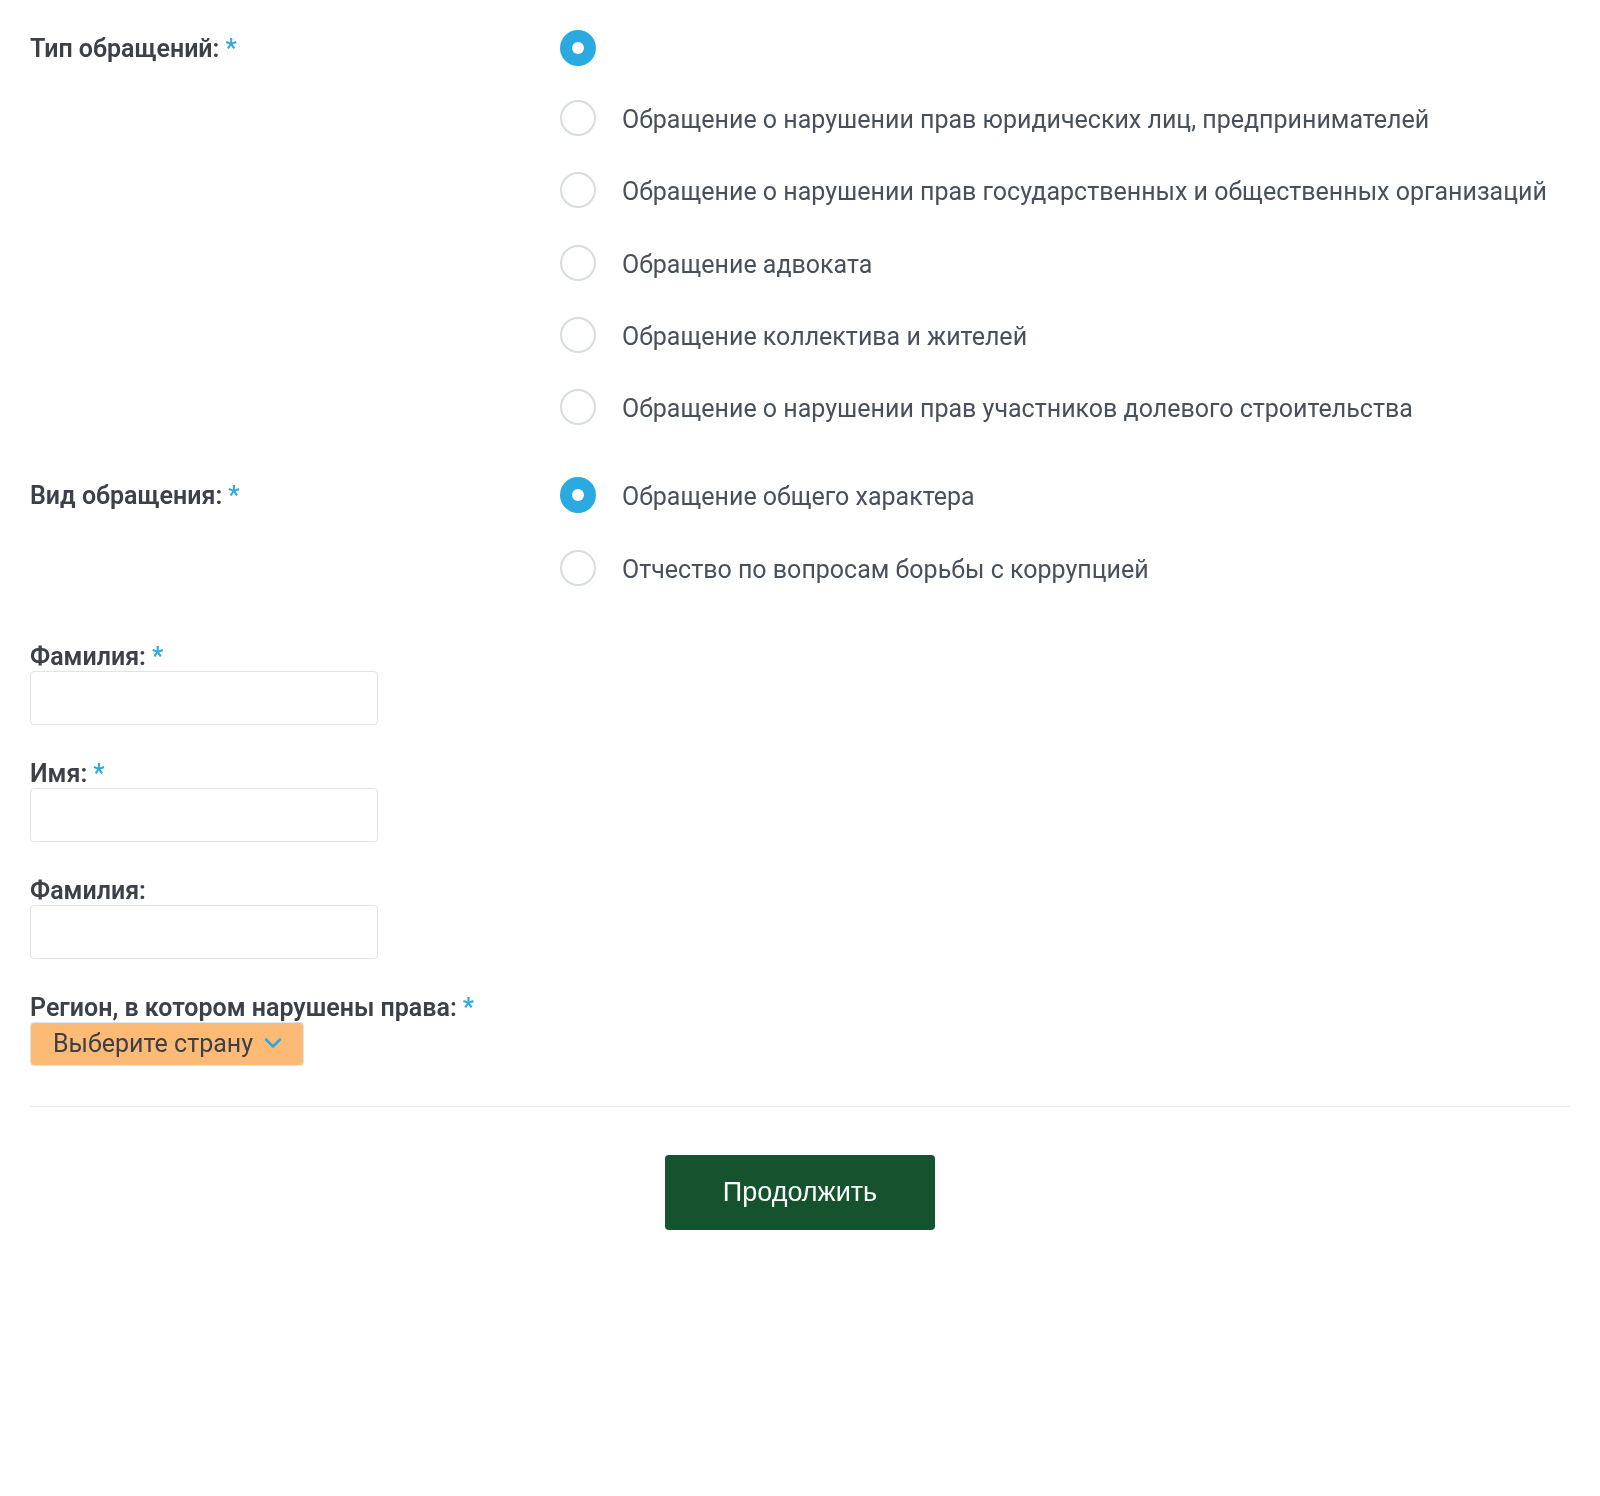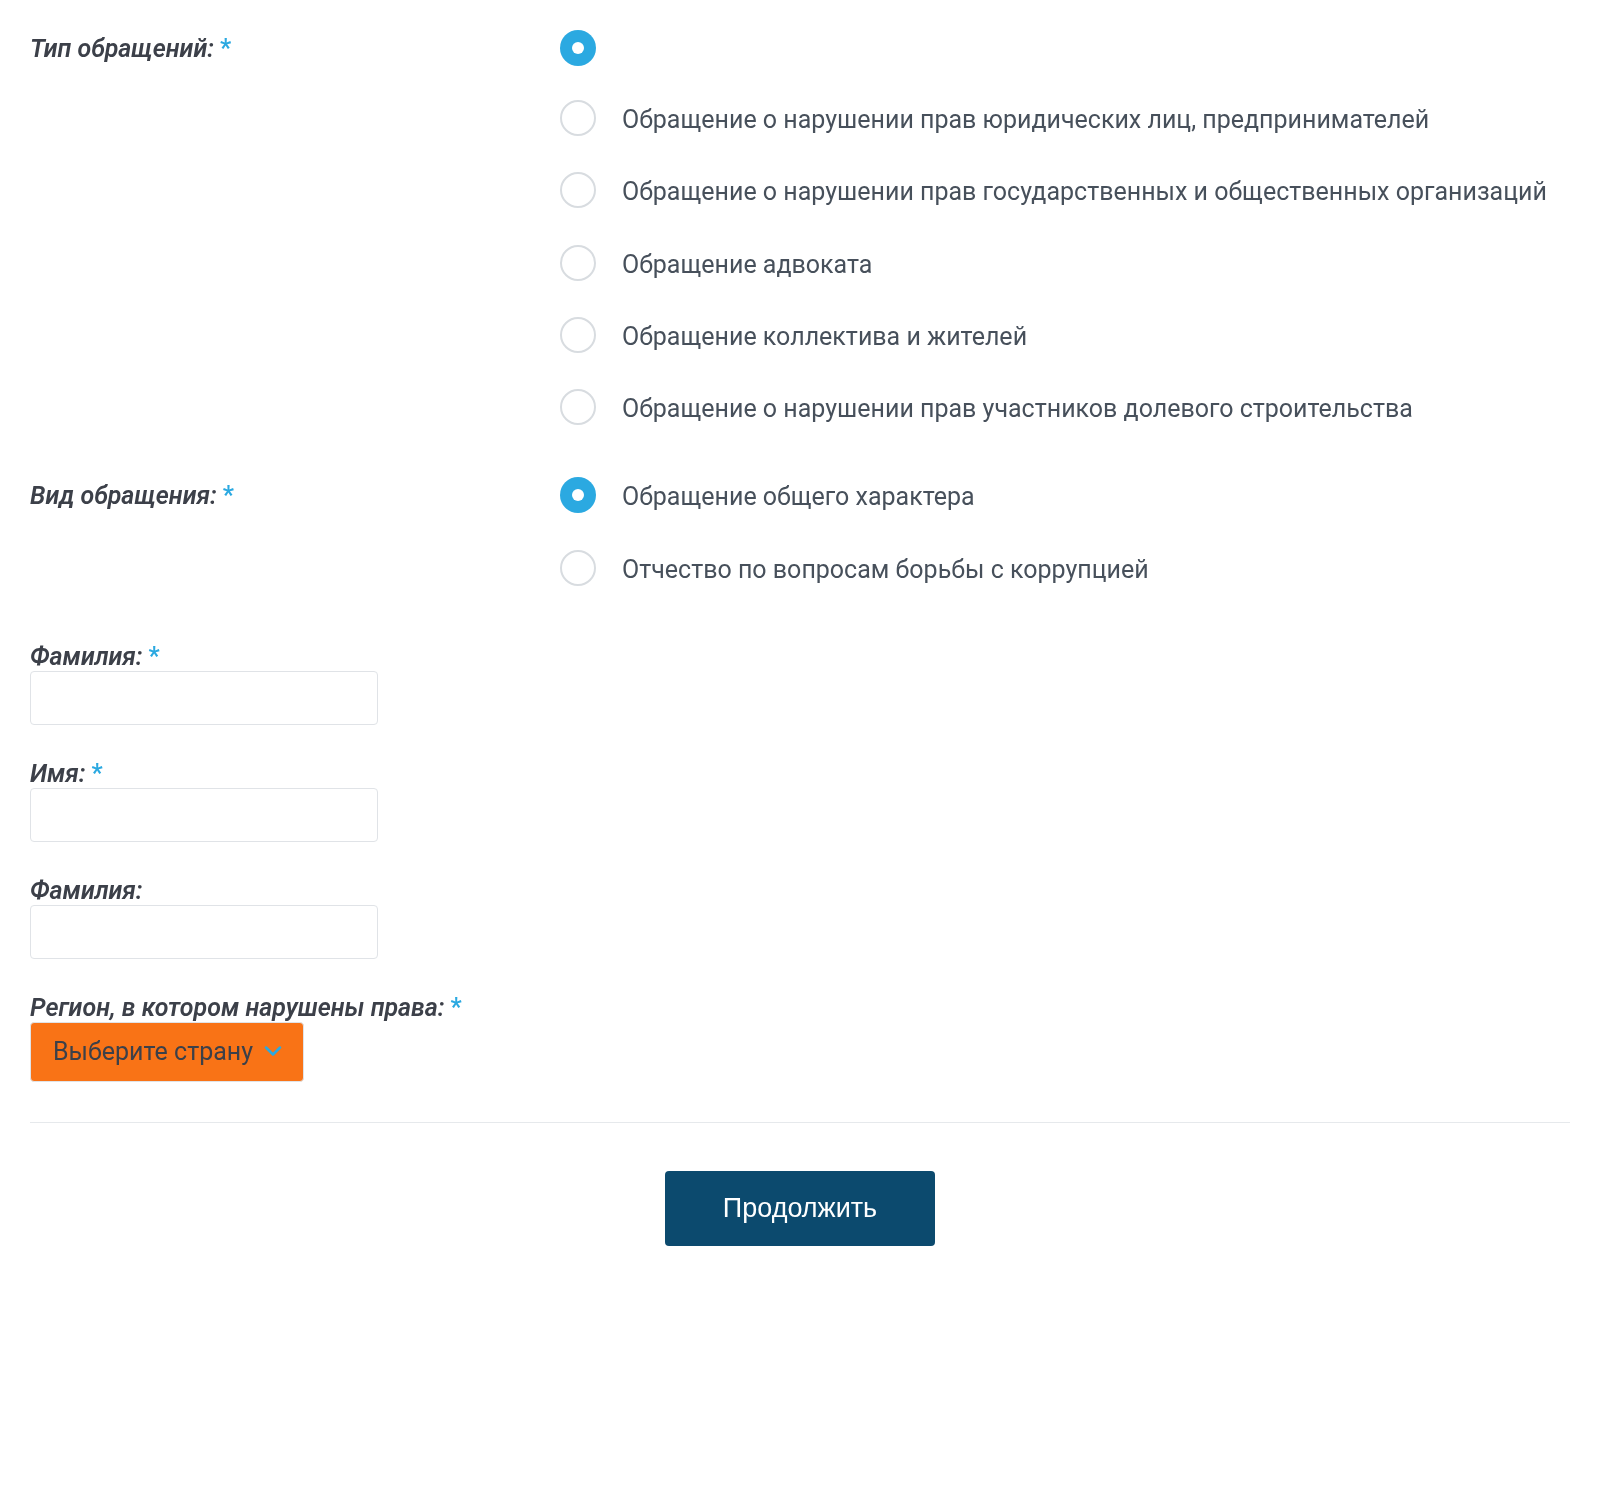--- a/index.html
+++ b/index.html
@@ -31,21 +31,20 @@
       flex-shrink: 0;
       padding-top: 4px;
     }
     .field-col {
       flex: 1;
     }
     .label-text {
       font-size: 25px;
       font-weight: 600;
       color: #3c4049;
-      font-style: italic;
     }
     .required {
       color: #2ba9e1;
       font-size: 25px;
       font-weight: 600;
       margin-left: 2px;
     }
     .radio-group {
       display: flex;
       flex-direction: column;
@@ -97,27 +96,27 @@
       font-size: 24px;
       color: #3c4049;
       background: #ffffff;
     }
     .select-wrapper {
       position: relative;
       width: 100%;
     }
     .select-input {
       width: 100%;
-      height: 60px;
+      height: 44px;
       border: 1px solid #e0e3e7;
       border-radius: 4px;
       padding: 0 50px 0 22px;
       font-size: 25px;
       color: #3c4049;
-      background: #f97316;
+      background: #fdba74;
       appearance: none;
       cursor: pointer;
       display: flex;
       align-items: center;
     }
     .select-chevron {
       position: absolute;
       right: 22px;
       top: 50%;
       transform: translateY(-50%);
@@ -126,21 +125,21 @@
     .divider {
       border: none;
       border-top: 1px solid #e6e9ec;
       margin: 40px 0 48px 0;
     }
     .button-row {
       display: flex;
       justify-content: center;
     }
     .submit-button {
-      background: #0c4a6e;
+      background: #14532d;
       color: #ffffff;
       border: none;
       border-radius: 4px;
       padding: 22px 58px;
       font-size: 27px;
       font-weight: 400;
       cursor: pointer;
     }
   </style>
 </head>

